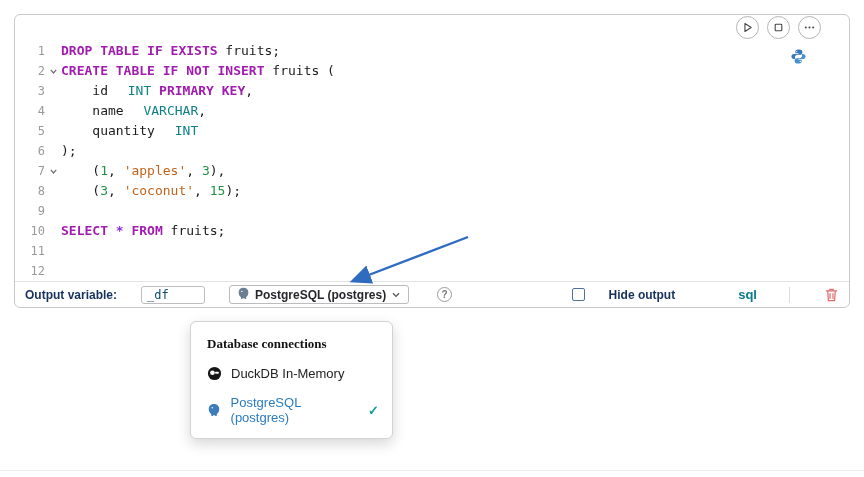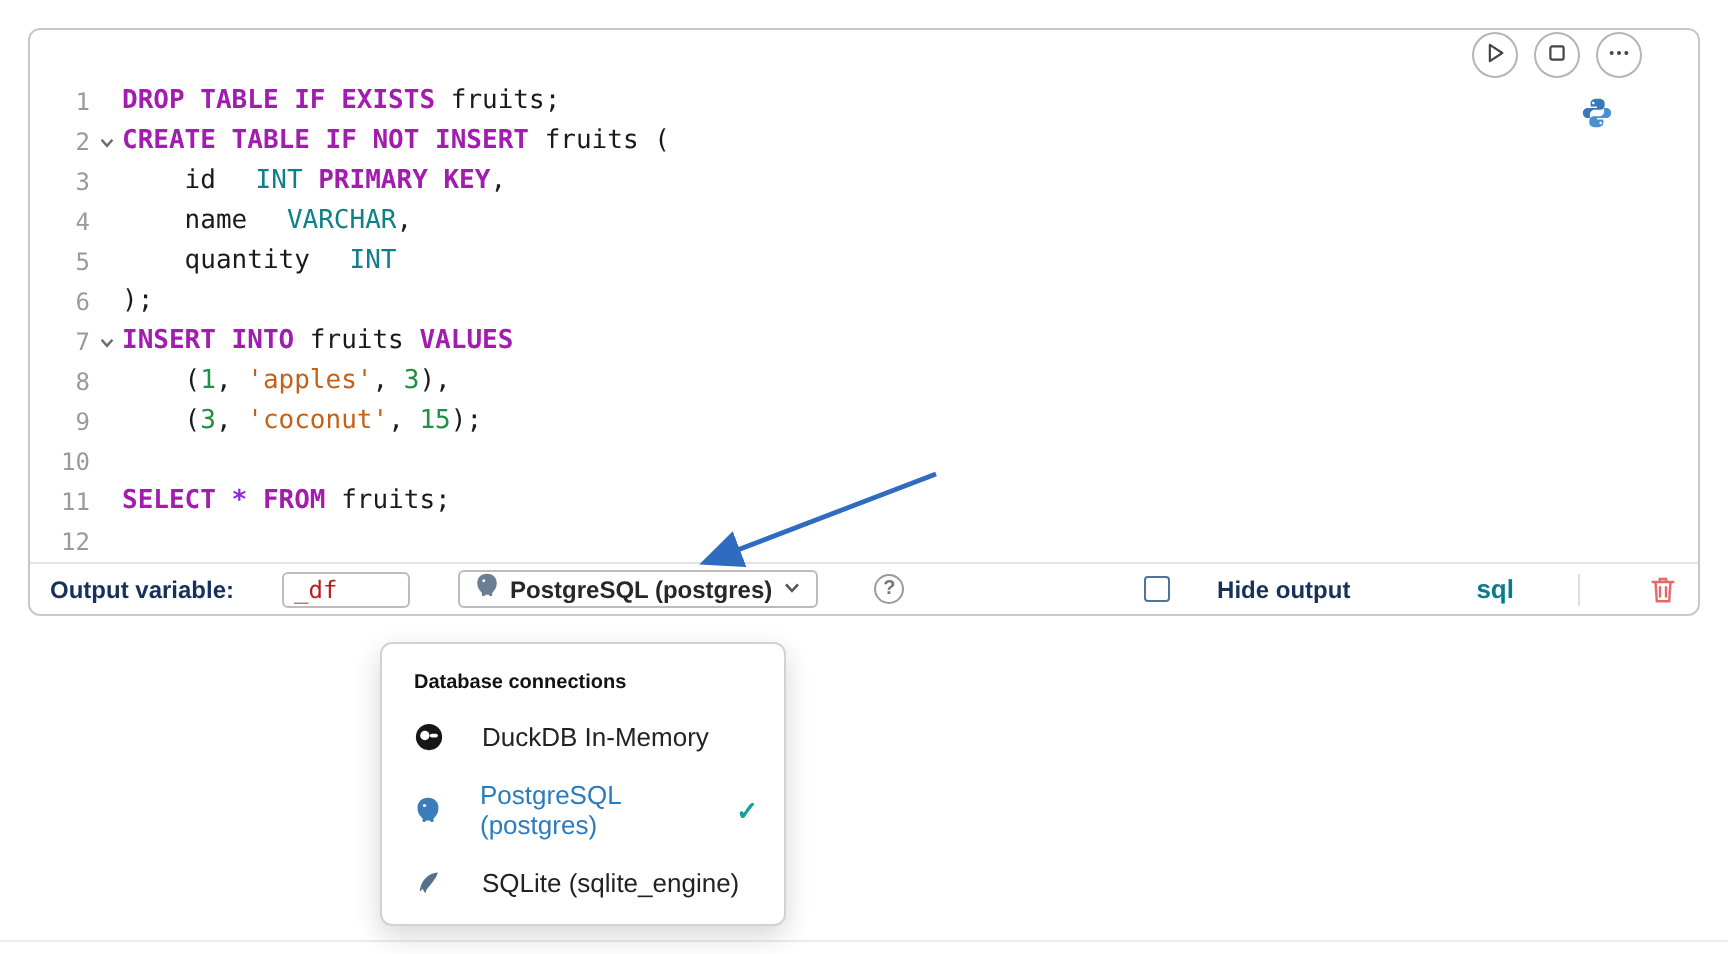--- a/index.html
+++ b/index.html
@@ -37,39 +37,39 @@
   .tok-nu { color:var(--number); }
   .tok-op { color:var(--operator); font-weight:bold; }
   .tok-pl { color:#1a1a1a; }
 
   
   .toolbar { position:absolute; left:0; right:0; bottom:0; height:26px;
              border-top:1px solid #e3e3e3; display:flex; align-items:center;
              padding:0 10px; gap:24px; background:#fff; border-radius:0 0 6px 6px; }
   .tb-label { font-size:12px; font-weight:bold; color:var(--navy); white-space:nowrap; }
   .tb-input { width:64px; height:18px; border:1px solid #bdbdbd; border-radius:3px;
-              font:12px "DejaVu Sans Mono", monospace; color:#b91c1c; padding:0 5px; outline:none; }
+              font:12px "DejaVu Sans Mono", monospace; color:#0c4a6e; padding:0 5px; outline:none; }
   .conn-btn { display:flex; align-items:center; gap:5px; height:19px; border:1px solid #bcbcbc;
               border-radius:3px; padding:0 7px; background:#fff; cursor:pointer; }
   .conn-label { font-size:12px; font-weight:bold; color:#26272b; white-space:nowrap; }
   .help-btn { width:15px; height:15px; border:1px solid #9a9a9a; border-radius:50%;
               color:#777; font-size:10px; font-weight:bold; display:flex; align-items:center;
               justify-content:center; margin-left:4px; cursor:pointer; }
   .tb-spacer { flex:1; }
   .checkbox { width:13px; height:13px; border:1.4px solid #51739b; border-radius:2px; background:#fff; cursor:pointer; }
   .lang-badge { margin-left:39px; font-size:13px; font-weight:bold; color:var(--teal); }
   .tb-divider { width:1px; height:16px; background:#dcdcdc; margin:0 10px 0 8px; }
   .trash-btn { display:flex; align-items:center; cursor:pointer; }
 
   
   .menu { position:absolute; left:190px; top:321px; width:203px; background:#fff;
           border:1px solid #d2d2d2; border-radius:6px; box-shadow:0 5px 14px rgba(0,0,0,0.16);
           padding:5px 0 6px; z-index:6; }
-  .menu-title { padding:9px 16px 7px; font-size:10px; font-weight:bold; color:#121212; }
-  .menu-item { display:flex; align-items:center; gap:19px; padding:7px 13px 7px 16px;
+  .menu-title { padding:9px 16px 7px; font-size:13px; font-weight:bold; color:#121212;font-family:Liberation Serif, serif; }
+  .menu-item { display:flex; align-items:center; gap:9px; padding:7px 13px 7px 16px;
                font-size:13px; color:#222; cursor:pointer; }
   .menu-item .mi-icon { width:15px; height:15px; display:flex; align-items:center; justify-content:center; }
   .menu-item.selected .mi-label { color:var(--accent); }
   .menu-item .check { margin-left:auto; color:var(--check); font-weight:bold; font-size:13px; }
 
   .annotation-layer { position:absolute; left:0; top:0; width:864px; height:477px;
                       pointer-events:none; z-index:7; }
   .bottom-rule { position:absolute; left:0; top:470px; width:864px; height:1px; background:#ececec; }
 </style>
 </head>
@@ -136,21 +136,20 @@
           <span class="fold"></span>
         </div>
       </div>
     <div class="code-lines">
         <div class="code-line"><span class="tok-kw">DROP TABLE IF EXISTS</span><span class="tok-pl"> fruits;</span></div>
         <div class="code-line"><span class="tok-kw">CREATE TABLE IF NOT INSERT</span><span class="tok-pl"> fruits (</span></div>
         <div class="code-line"><span class="tok-pl">    id </span><span class="tok-ty">INT</span><span class="tok-pl"> </span><span class="tok-kw">PRIMARY KEY</span><span class="tok-pl">,</span></div>
         <div class="code-line"><span class="tok-pl">    name </span><span class="tok-ty">VARCHAR</span><span class="tok-pl">,</span></div>
         <div class="code-line"><span class="tok-pl">    quantity </span><span class="tok-ty">INT</span></div>
         <div class="code-line"><span class="tok-pl">);</span></div>
-        <div class="code-line"><span class="tok-kw">INSERT INTO</span><span class="tok-pl"> fruits </span><span class="tok-kw">VALUES</span></div>
         <div class="code-line"><span class="tok-pl">    (</span><span class="tok-nu">1</span><span class="tok-pl">, </span><span class="tok-st">'apples'</span><span class="tok-pl">, </span><span class="tok-nu">3</span><span class="tok-pl">),</span></div>
         <div class="code-line"><span class="tok-pl">    (</span><span class="tok-nu">3</span><span class="tok-pl">, </span><span class="tok-st">'coconut'</span><span class="tok-pl">, </span><span class="tok-nu">15</span><span class="tok-pl">);</span></div>
         <div class="code-line">&nbsp;</div>
         <div class="code-line"><span class="tok-kw">SELECT</span><span class="tok-pl"> </span><span class="tok-op">*</span><span class="tok-pl"> </span><span class="tok-kw">FROM</span><span class="tok-pl"> fruits;</span></div>
       </div>
   </div>
 
   <div class="toolbar">
     <span class="tb-label">Output variable:</span>
     <input class="tb-input" type="text" value="_df" style="">
@@ -231,28 +230,20 @@
       <div class="menu-item selected">
         <span class="mi-icon">
           <svg width="14" height="14" viewBox="0 0 16 16">
             <path fill="#3b7cbc" d="M8 1C4.2 1 2 3.5 2 6.8c0 2.3 1 4.2 2.3 5.3.6.5.8 1.2.6 1.9-.1.5.2.9.7.9.6 0 1.3-.3 1.7-1 .2.1.5.1.7.1.3 0 .5 0 .8-.1.4.7 1.1 1 1.7 1 .5 0 .8-.4.7-.9-.2-.7 0-1.4.6-1.9C13 11 14 9.1 14 6.8 14 3.5 11.8 1 8 1z"></path>
             <circle cx="6" cy="5.4" r="0.9" fill="#fff"></circle>
           </svg>
         </span>
         <span class="mi-label">PostgreSQL (postgres)</span>
         <span class="check">✓</span>
       </div>
-      <div class="menu-item">
-        <span class="mi-icon">
-          <svg width="13" height="13" viewBox="0 0 16 16">
-            <path fill="#55708a" d="M13.5 1.5c-3.2.2-6.3 1.8-8.4 4.4C3.3 8.1 2.5 10.7 2.3 13.4l1.9-1.9c.3 1 .8 2 1.6 2.7.2-1.1.6-2.1 1.3-3 2.7-3.1 5.3-6.2 6.4-9.7z"></path>
-          </svg>
-        </span>
-        <span class="mi-label">SQLite (sqlite_engine)</span>
-      </div>
     </div>
 </div>
 
 <svg class="annotation-layer">
   <defs>
     <marker id="ah" markerWidth="10" markerHeight="9" refX="7.5" refY="4" orient="auto">
       <path d="M0 0 L9 4 L0 8 Z" fill="#2f6bbf"></path>
     </marker>
   </defs>
   <line x1="468" y1="237" x2="353" y2="281" stroke="#2f6bbf" stroke-width="2.4" marker-end="url(#ah)"></line>

